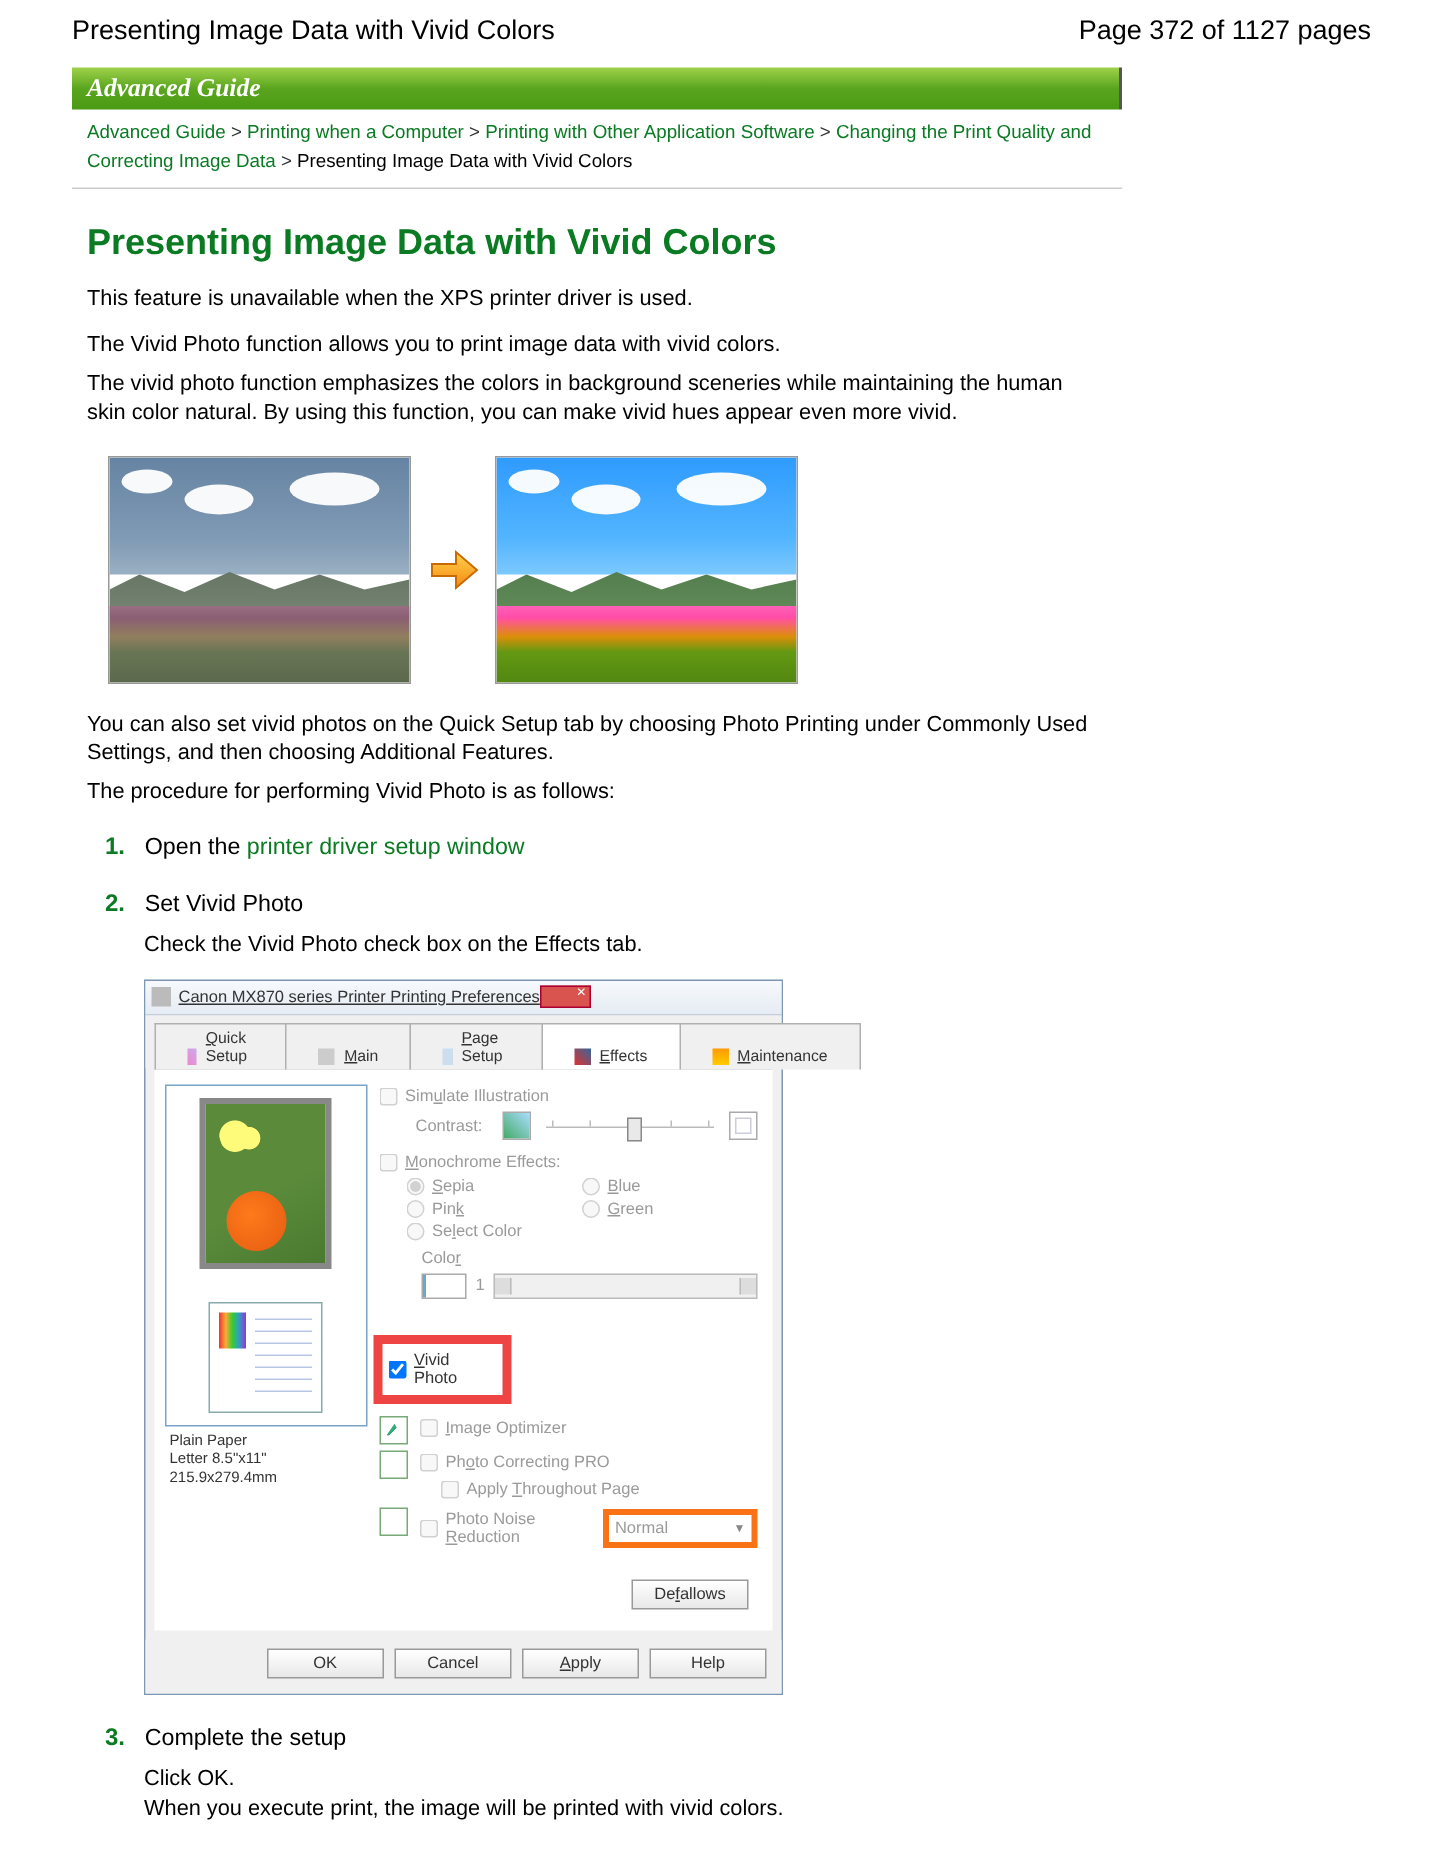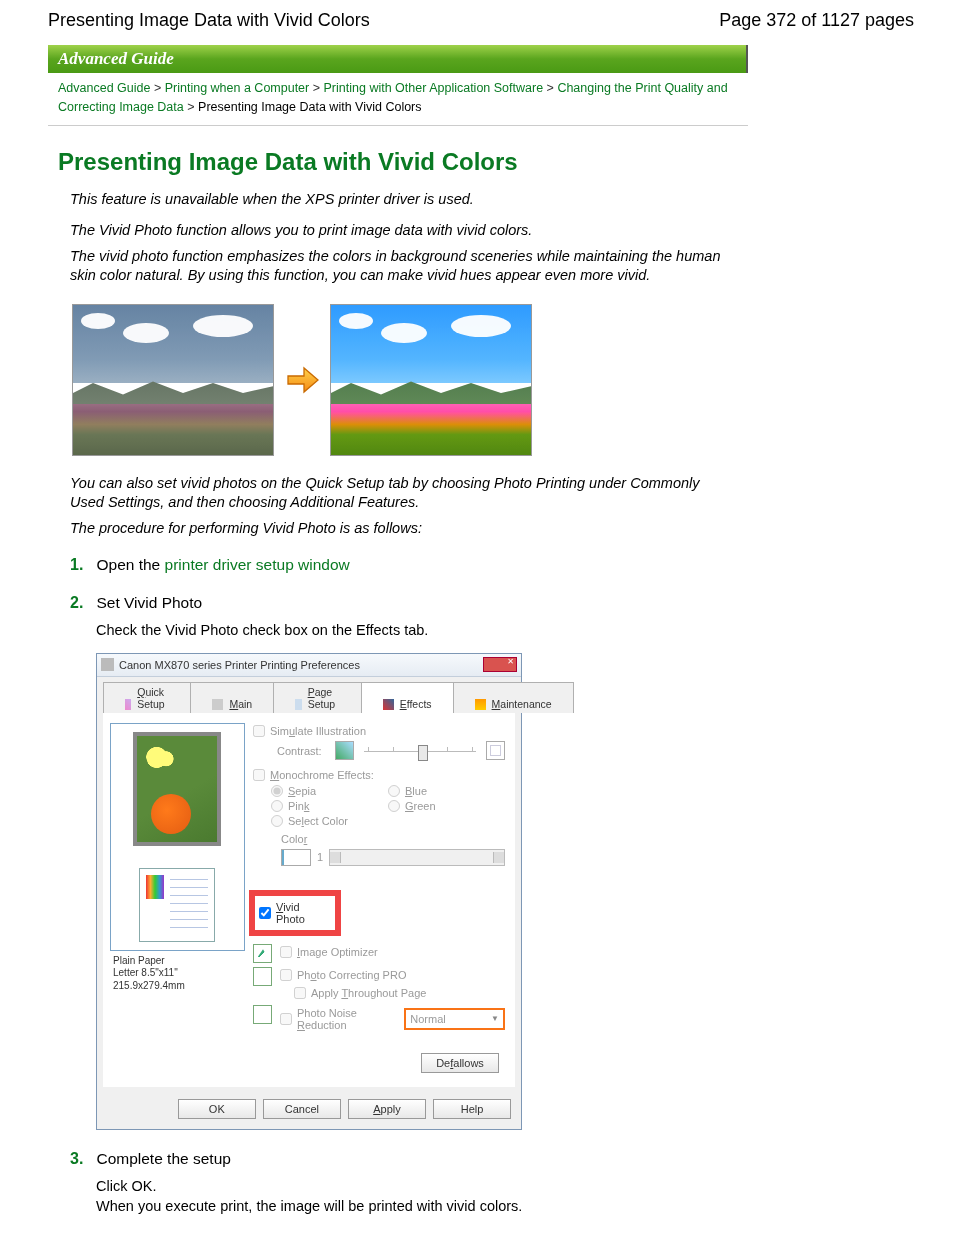--- a/index.html
+++ b/index.html
@@ -45,21 +45,21 @@
   .content {
     width: 680px;
     padding-left: 10px;
   }
   h1.h1 {
     color: #0a7a23;
     font-size: 24px;
     margin: 22px 0 14px 0;
     font-weight: bold;
   }
-  .para { font-size: 14.5px; line-height: 1.35; margin: 6px 12px; font-style: italic; }
+  .para { font-size: 14.5px; line-height: 1.35; margin: 6px 0; }
   .illus {
     display: flex;
     align-items: center;
     gap: 10px;
     margin: 18px 0 18px 14px;
   }
   .photo {
     width: 200px;
     height: 150px;
     border: 1px solid #999;
@@ -87,22 +87,23 @@
     border: 1px solid #7d97b5;
     background: #f0f0f0;
     font-family: "Segoe UI", Tahoma, sans-serif;
     font-size: 11px;
     color: #333;
   }
   .dlg-titlebar {
     height: 22px;
     background: linear-gradient(#f6f9fc,#e6ecf3);
     border-bottom: 1px solid #c3cedb;
-    display:flex; align-items:center; justify-content:space-between;
+    display:flex; align-items:center; justify-content:flex-start;
     padding: 0 4px;
+    text-decoration: underline;
   }
   .dlg-title { display:flex; align-items:center; gap:5px; }
   .dlg-printer-icon { width:13px; height:13px; background:#bbb; }
   .dlg-close { width:32px; height:13px; background:#d9534f; border:1px solid #a03; position:relative; }
   .dlg-close::before { content:"✕"; color:#fff; font-size:8px; position:absolute; right:2px; top:-1px; }
   .tabs {
     display:flex; padding:4px 6px 0 6px; background:#f0f0f0; gap:0; font-size:10.5px;
   }
   .tab {
     padding:3px 21px; border:1px solid #b0b0b0; border-bottom:none; background:#f0f0f0;
@@ -149,21 +150,21 @@
   .mini-slider::before,.mini-slider::after{content:"";position:absolute;top:2px;bottom:2px;width:10px;background:#ddd;}
   .mini-slider::before{left:0;border-right:1px solid #bbb;} .mini-slider::after{right:0;border-left:1px solid #bbb;}
   .vivid-box { border:6px solid #ef4444; padding:3px 4px; width:72px; margin:24px 0 8px -4px; }
   .vivid-box .chk label { color:#333; }
   .opt-row { display:flex; align-items:flex-start; gap:8px; margin:4px 0; }
   .opt-row .oi { width:17px;height:17px;border:1px solid #7a7; background:#fff; display:flex;align-items:center;justify-content:center;}
   .oi1::after{content:"";width:10px;height:8px;background:linear-gradient(135deg,#3a7 50%,#fff 52%);clip-path:polygon(0 100%,55% 0,100% 100%);}
   .oi2{background:linear-gradient(45deg,#f90,#3ad);}
   .oi3{background:#4ad;position:relative;} .oi3::after{content:"";position:absolute;inset:3px;border:1px solid #fff;}
   .opt-col { display:flex; flex-direction:column; gap:2px; flex:1; }
-  .sel { border:2px solid #f97316; background:#fff; height:18px; width:94px; font-size:11px; display:flex; align-items:center; justify-content:space-between; padding:0 4px; color:#9a9a9a; }
+  .sel { border:4px solid #f97316; background:#fff; height:18px; width:94px; font-size:11px; display:flex; align-items:center; justify-content:space-between; padding:0 4px; color:#9a9a9a; }
   .sel .car{font-size:8px;color:#888;}
   .dlg-defaults { text-align:right; margin:20px 6px 4px 0; }
   .btn { display:inline-block; min-width:56px; text-align:center; padding:3px 10px; border:1px solid #999; background:linear-gradient(#fff,#e8e8e8); font-size:11px; }
   .dlg-footer { padding: 6px 10px 10px 0; text-align:right; background:#f0f0f0; }
   .dlg-footer .btn { margin-left:4px; }
   .pagetop { margin: 18px 0 0 0; width:710px; text-align:right; font-size:12.5px; color:#0a7a23;font-style:italic; }
   .pagetop .up { display:inline-block; width:13px; height:13px; background:#e3efe0; position:relative; margin-left:4px; vertical-align:middle;}
   .pagetop .up::after{content:"";position:absolute;left:3px;top:3px;border-left:3.5px solid transparent;border-right:3.5px solid transparent;border-bottom:5px solid #0a7a23;}
 </style>
 </head>

